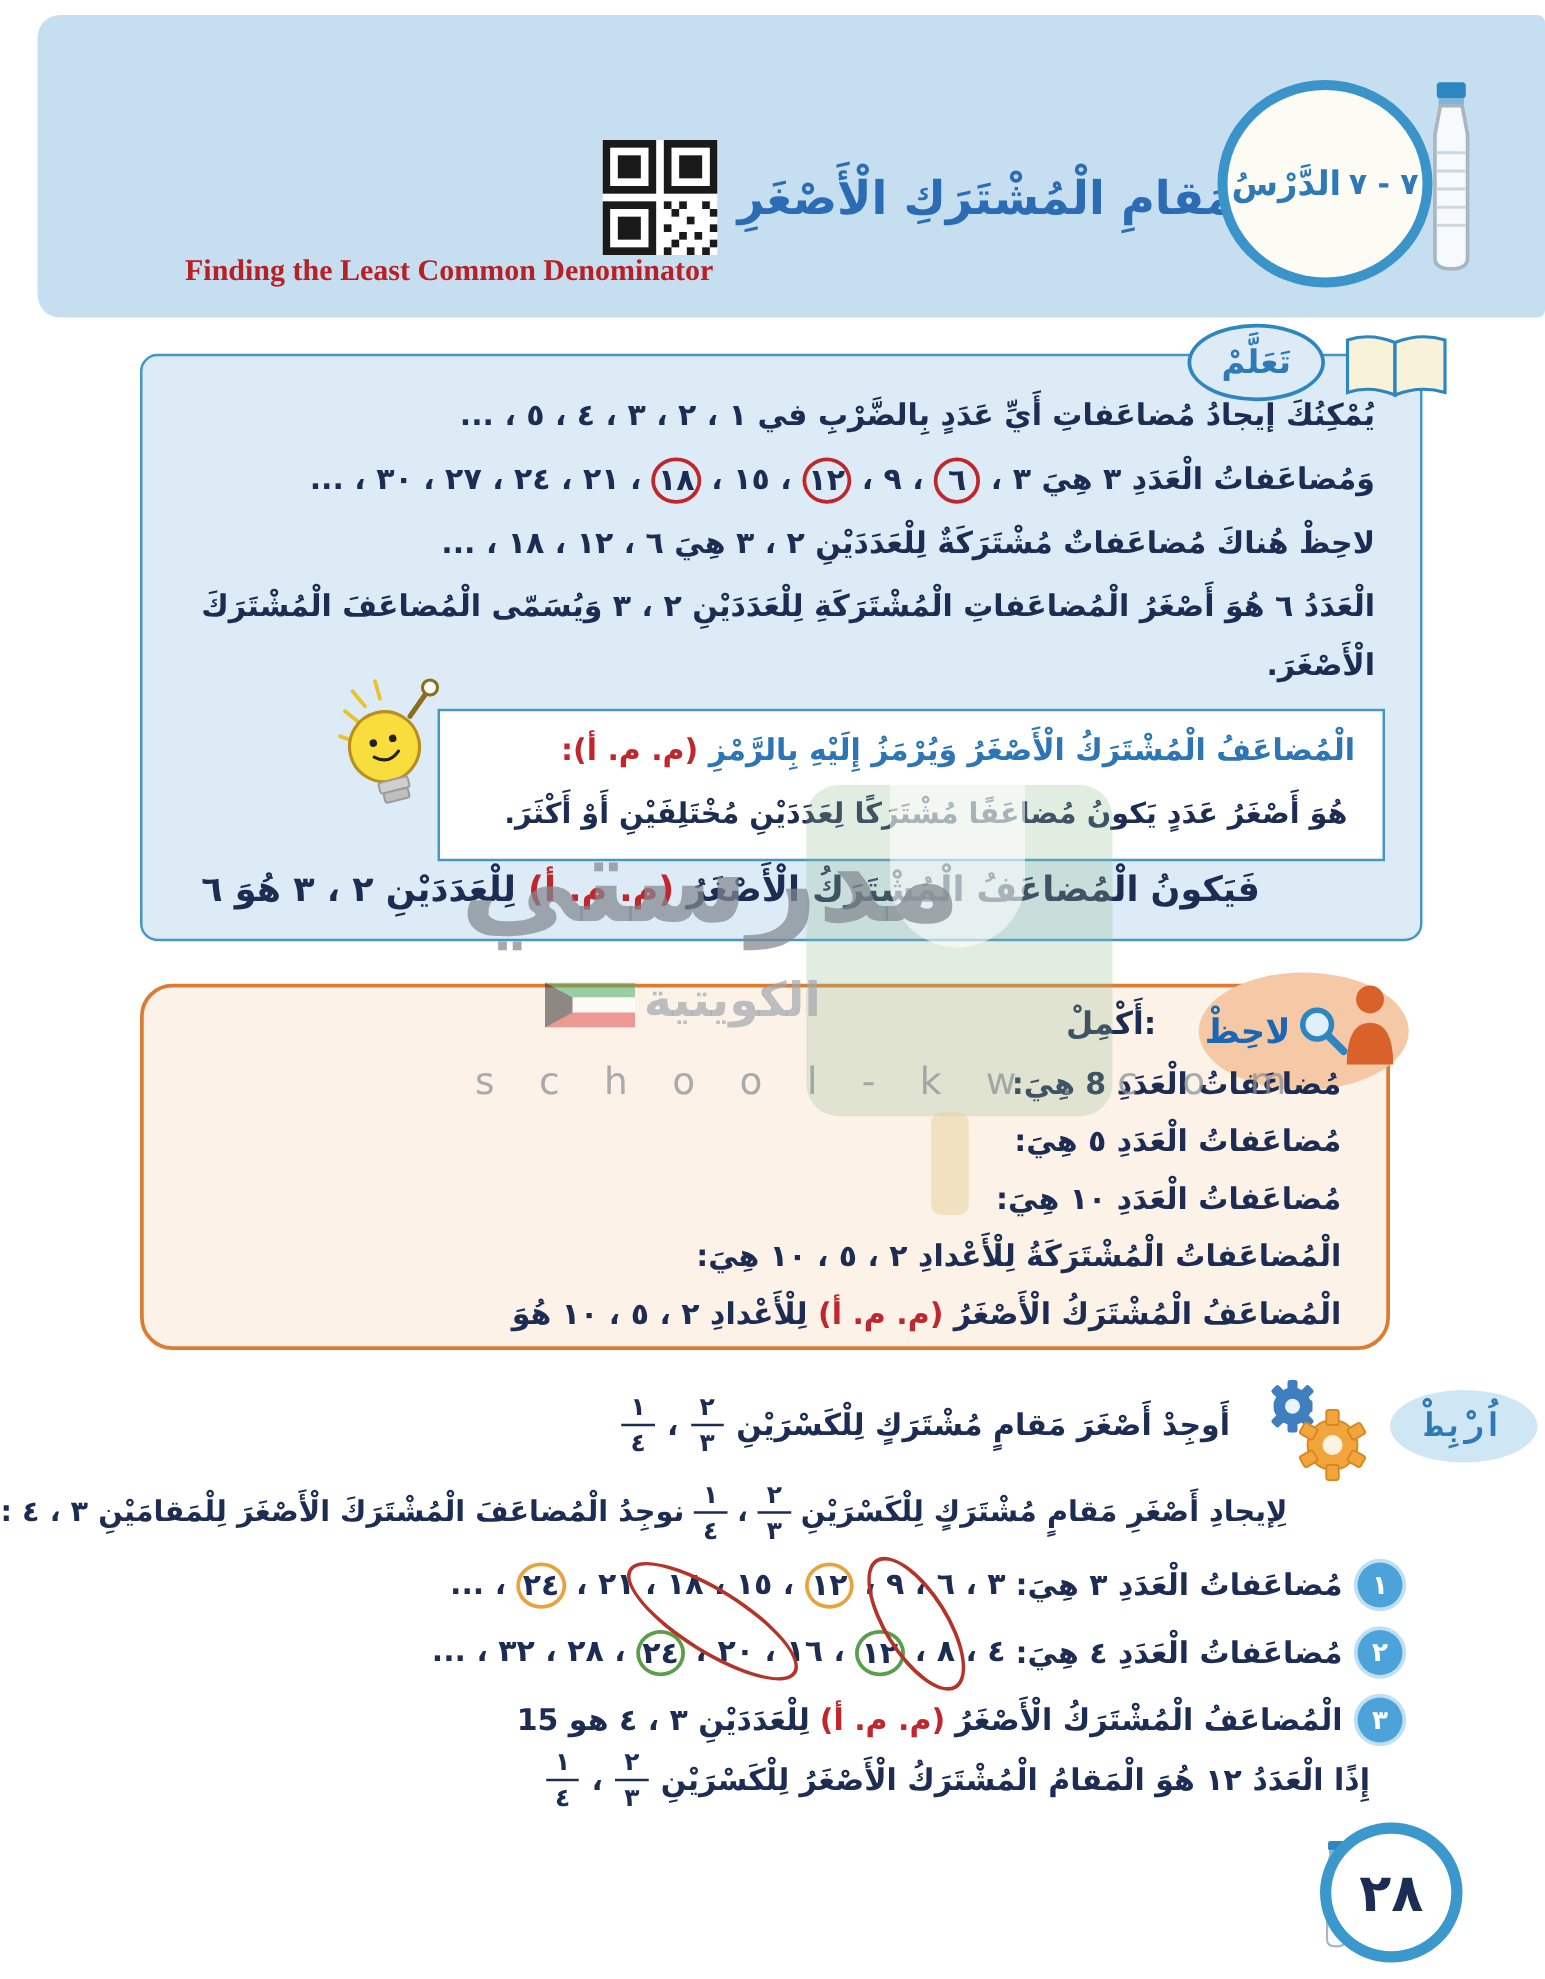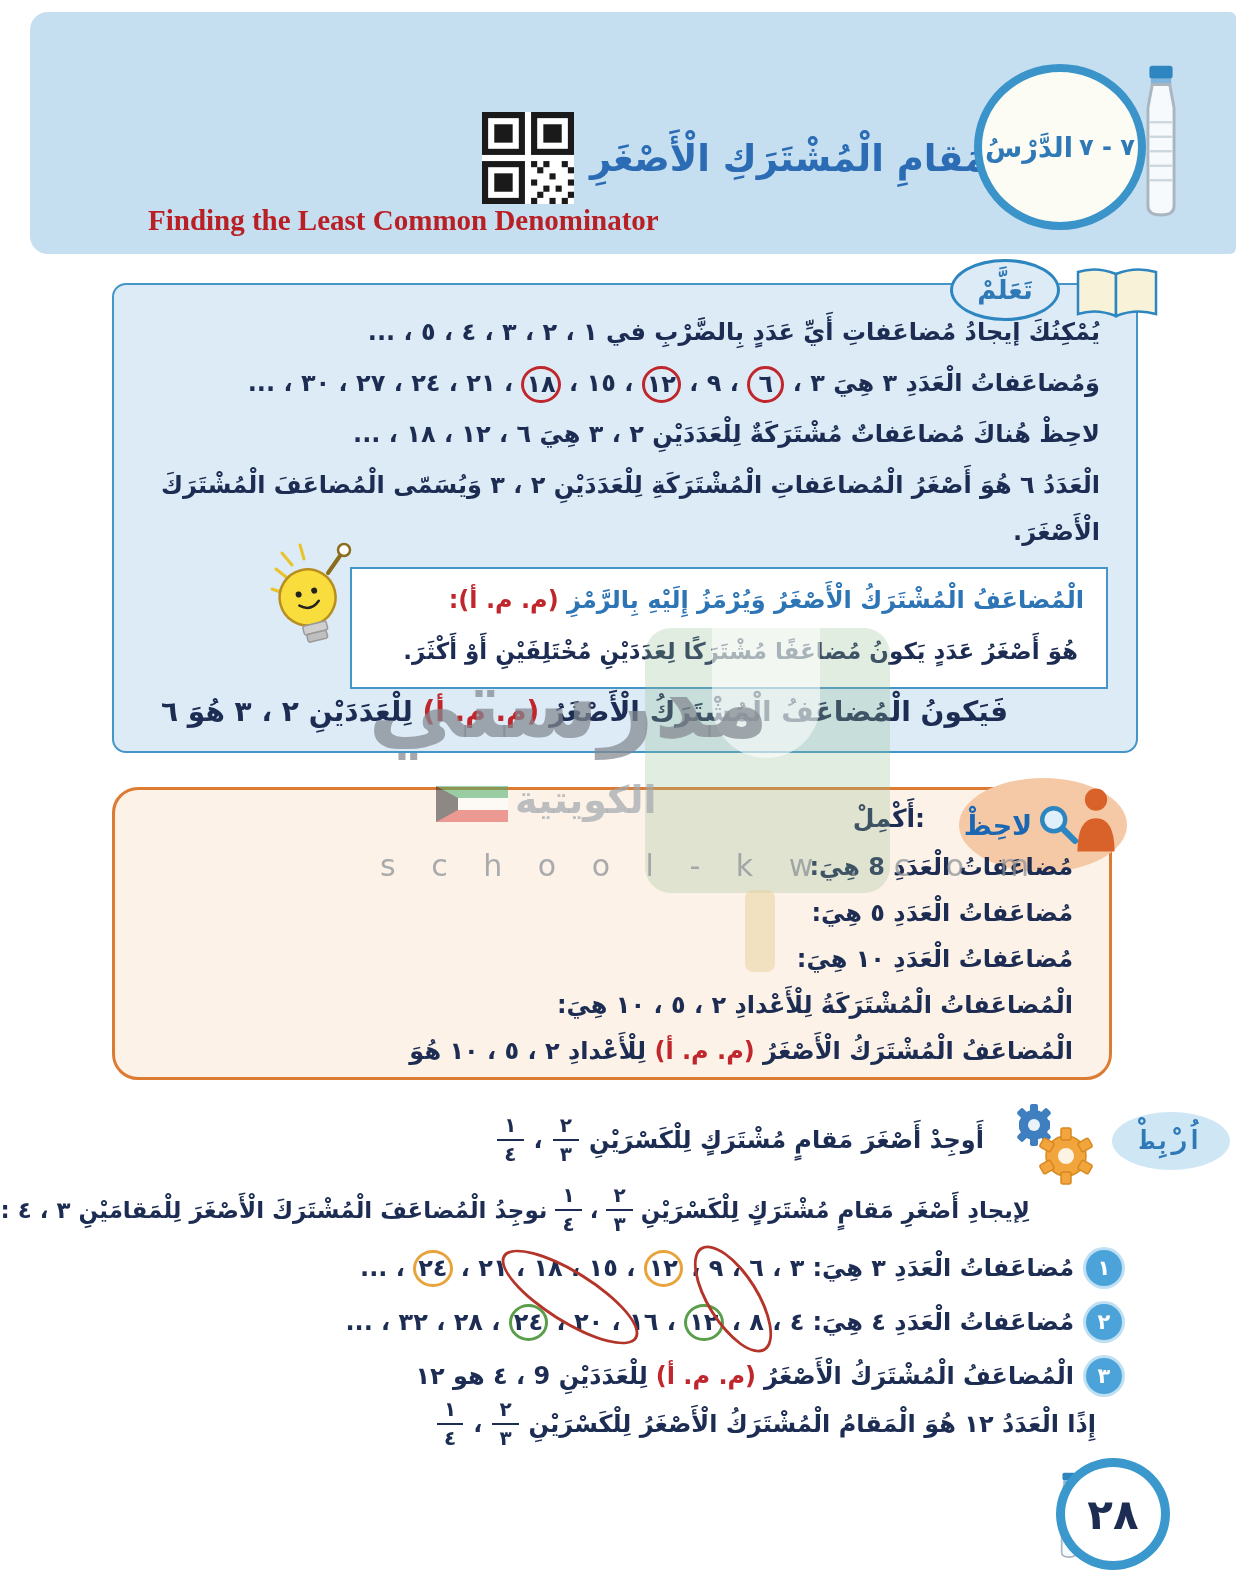--- a/index.html
+++ b/index.html
@@ -10,21 +10,21 @@
                background:#c5dff0;border-radius:18px 6px 6px 18px;}
   .lesson-badge{position:absolute;right:40px;top:46px;width:230px;height:175px;}
   .badge-ring{position:absolute;left:8px;top:6px;width:156px;height:150px;border-radius:50%;
               border:8px solid #3a93c9;background:#fcfcf4;display:flex;flex-direction:row;
               align-items:center;justify-content:center;gap:6px;}
   .badge-label{color:#2e79b6;font-size:27px;font-weight:bold;}
   .badge-num{color:#2e79b6;font-size:24px;font-weight:bold;}
   .badge-bottle{position:absolute;right:6px;top:2px;}
   .title-block{position:absolute;left:452px;top:100px;display:flex;align-items:center;gap:16px;}
   .title-ar{margin:0;font-size:37px;font-weight:bold;color:#2c6cb4;direction:rtl;}
-  .title-en{position:absolute;left:118px;top:192px;margin:0;font-size:29px;font-weight:bold;
+  .title-en{position:absolute;left:118px;top:192px;margin:0;font-size:24px;font-weight:bold;
             color:#b92025;font-family:"Liberation Serif",serif;}
   
   .learn-box{position:absolute;left:112px;top:283px;width:1026px;height:470px;background:#dcebf6;
              border:2.5px solid #4596c7;border-radius:14px;box-sizing:border-box;}
   .learn-label-oval{position:absolute;top:-26px;right:76px;width:104px;height:56px;border:3px solid #2e86c1;
                     border-radius:50%;background:#dcebf6;display:flex;align-items:center;justify-content:center;}
   .learn-label-oval span{color:#2e79b6;font-size:26px;font-weight:bold;}
   .book-icon{position:absolute;top:-22px;right:-24px;}
   .learn-lines{padding:24px 36px 0;direction:rtl;text-align:right;font-weight:bold;font-size:24px;line-height:47px;}
   .learn-lines p{margin:0 0 4px;}
@@ -317,21 +317,21 @@
       <span class="step-text">
         <span>مُضاعَفاتُ الْعَدَدِ ٤ هِيَ:</span>
         <span class="tokens"><span>٤</span> ، <span>٨</span> ، <span class="circled c-green">١٢</span> ، <span>١٦</span> ، <span>٢٠</span> ، <span class="circled c-green">٢٤</span> ، <span>٢٨</span> ، <span>٣٢</span> ، <span>...</span></span>
       </span>
     </div>
     <div class="step-row">
       <span class="step-badge">٣</span>
       <span class="step-text">
         <span>الْمُضاعَفُ الْمُشْتَرَكُ الْأَصْغَرُ</span>
         <span class="red">(م. م. أ)</span>
-        <span>لِلْعَدَدَيْنِ 9 ، ٤ هو ١٢</span>
+        <span>لِلْعَدَدَيْنِ ٣ ، ٤ هو 15</span>
       </span>
     </div>
   </div>
 
   <div class="link-oval oval-12"></div>
   <div class="link-oval oval-24"></div>
 
   <div class="conclusion">
     <span>إِذًا الْعَدَدُ ١٢ هُوَ الْمَقامُ الْمُشْتَرَكُ الْأَصْغَرُ لِلْكَسْرَيْنِ</span>
     <span class="frac">

